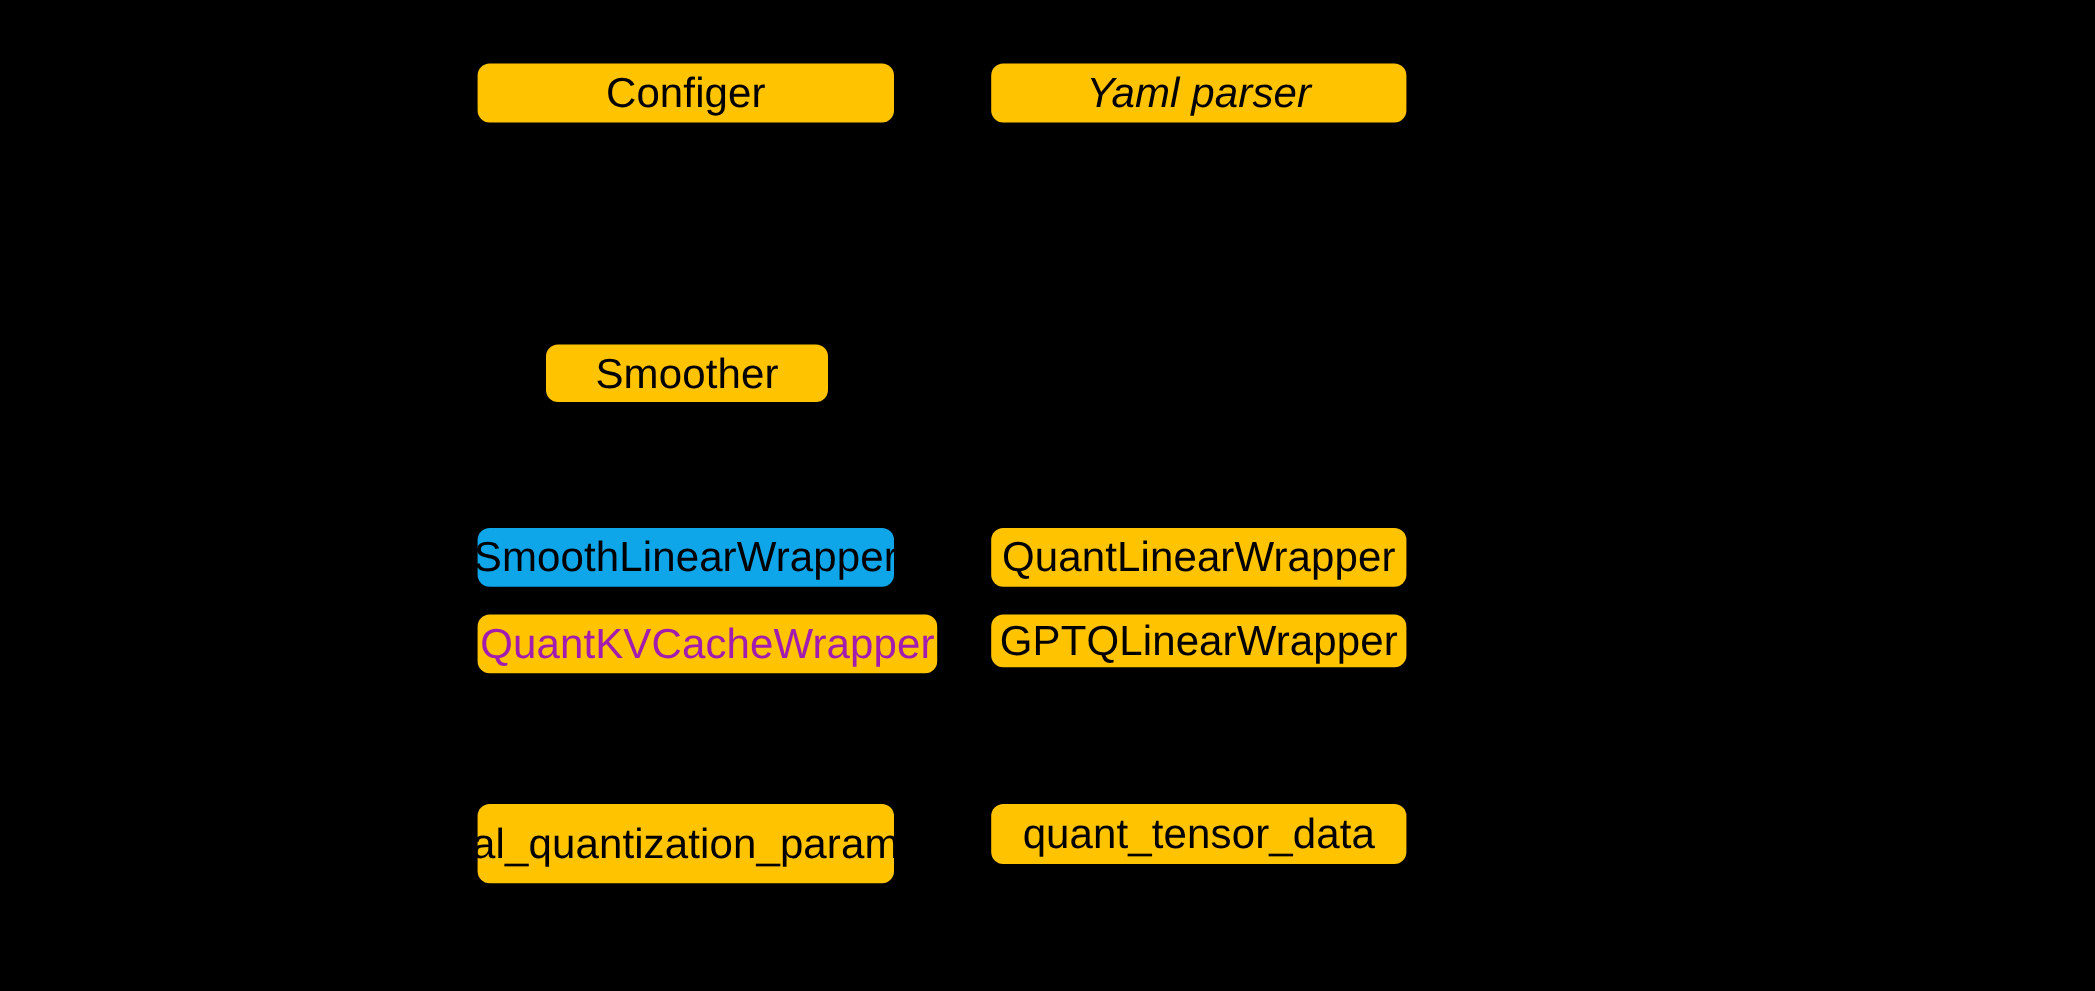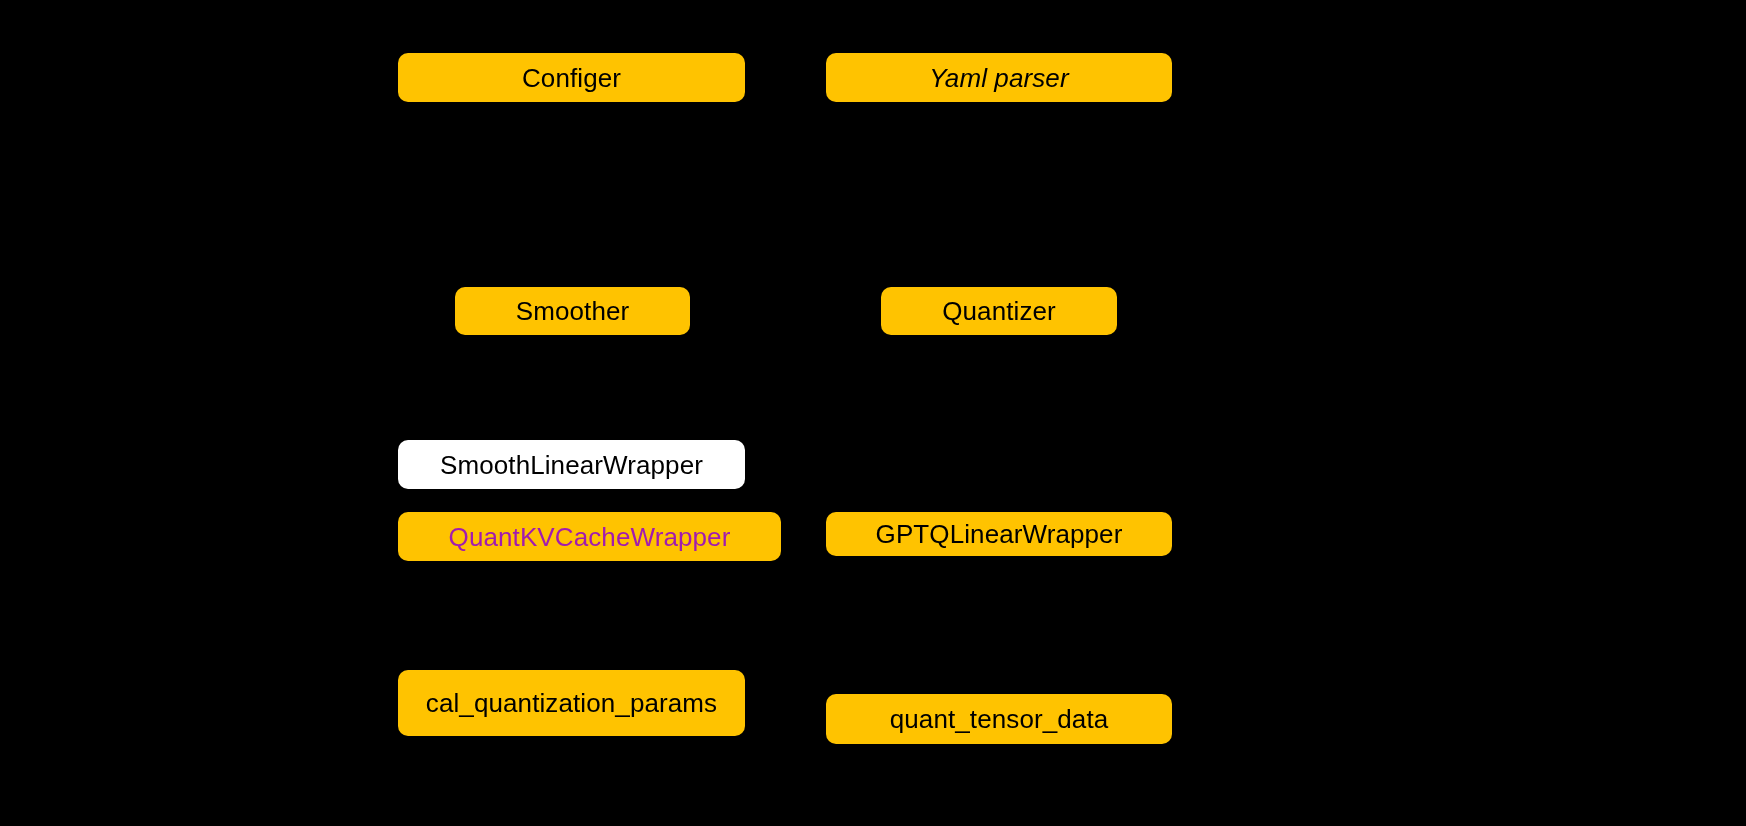--- a/index.html
+++ b/index.html
@@ -21,21 +21,21 @@
   .node {
     position: absolute;
     box-sizing: border-box;
     background: #FFC300;
     color: #000000;
     border-radius: 10px;
     display: flex;
     align-items: center;
     justify-content: center;
     font-family: "Liberation Sans", sans-serif;
-    font-size: 26px;
+    font-size: 35px;
     font-weight: 400;
     line-height: 1;
     letter-spacing: 0.1px;
     white-space: nowrap;
     user-select: none;
   }
   .node-label {
     display: block;
     pointer-events: none;
   }
@@ -46,31 +46,31 @@
 <div id="canvas" style="width: 1746px; height: 826px; background: rgb(0, 0, 0);">
     <div class="node" style="left: 398px; top: 53px; width: 347px; height: 49px; background: rgb(255, 195, 0); color: rgb(0, 0, 0); border-radius: 10px;">
       <span class="node-label">Configer</span>
     </div>
     <div class="node" style="left: 826px; top: 53px; width: 346px; height: 49px; background: rgb(255, 195, 0); color: rgb(0, 0, 0); border-radius: 10px; font-style: italic;">
       <span class="node-label">Yaml parser</span>
     </div>
     <div class="node" style="left: 455px; top: 287px; width: 235px; height: 48px; background: rgb(255, 195, 0); color: rgb(0, 0, 0); border-radius: 10px; text-align: right;">
       <span class="node-label">Smoother</span>
     </div>
-    <div class="node" style="left: 881px; top: 287px; width: 236px; height: 48px; background: rgb(255, 195, 0); color: rgb(0, 0, 0); border-radius: 10px;">
-      <span class="node-label">Quantizer</span>
+    <div class="node" style="left: 398px; top: 440px; width: 347px; height: 49px; background: #0ea5e9; color: rgb(0, 0, 0); border-radius: 10px;">
+      <span class="node-label">SmoothLinearWrapper</span>
     </div>
-    <div class="node" style="left: 398px; top: 440px; width: 347px; height: 49px; background: #ffffff; color: rgb(0, 0, 0); border-radius: 10px;">
-      <span class="node-label">SmoothLinearWrapper</span>
+    <div class="node" style="left: 826px; top: 440px; width: 346px; height: 49px; background: rgb(255, 195, 0); color: rgb(0, 0, 0); border-radius: 10px;">
+      <span class="node-label">QuantLinearWrapper</span>
     </div>
     <div class="node" style="left: 398px; top: 512px; width: 383px; height: 49px; background: rgb(255, 195, 0); color: #a21caf; border-radius: 10px;">
       <span class="node-label">QuantKVCacheWrapper</span>
     </div>
     <div class="node" style="left: 826px; top: 512px; width: 346px; height: 44px; background: rgb(255, 195, 0); color: rgb(0, 0, 0); border-radius: 10px;">
       <span class="node-label">GPTQLinearWrapper</span>
     </div>
     <div class="node" style="left: 398px; top: 670px; width: 347px; height: 66px; background: rgb(255, 195, 0); color: rgb(0, 0, 0); border-radius: 10px;">
       <span class="node-label">cal_quantization_params</span>
     </div>
-    <div class="node" style="left: 826px; top: 670px; width: 346px; height: 50px; background: rgb(255, 195, 0); color: rgb(0, 0, 0); border-radius: 10px; margin-top: 24px;">
+    <div class="node" style="left: 826px; top: 670px; width: 346px; height: 50px; background: rgb(255, 195, 0); color: rgb(0, 0, 0); border-radius: 10px;">
       <span class="node-label">quant_tensor_data</span>
     </div>
   </div>
 
 </body></html>

